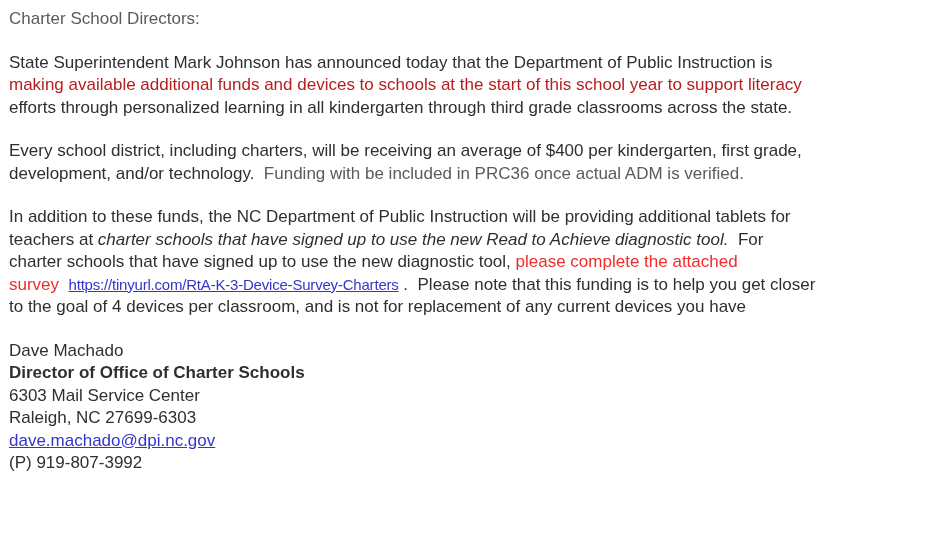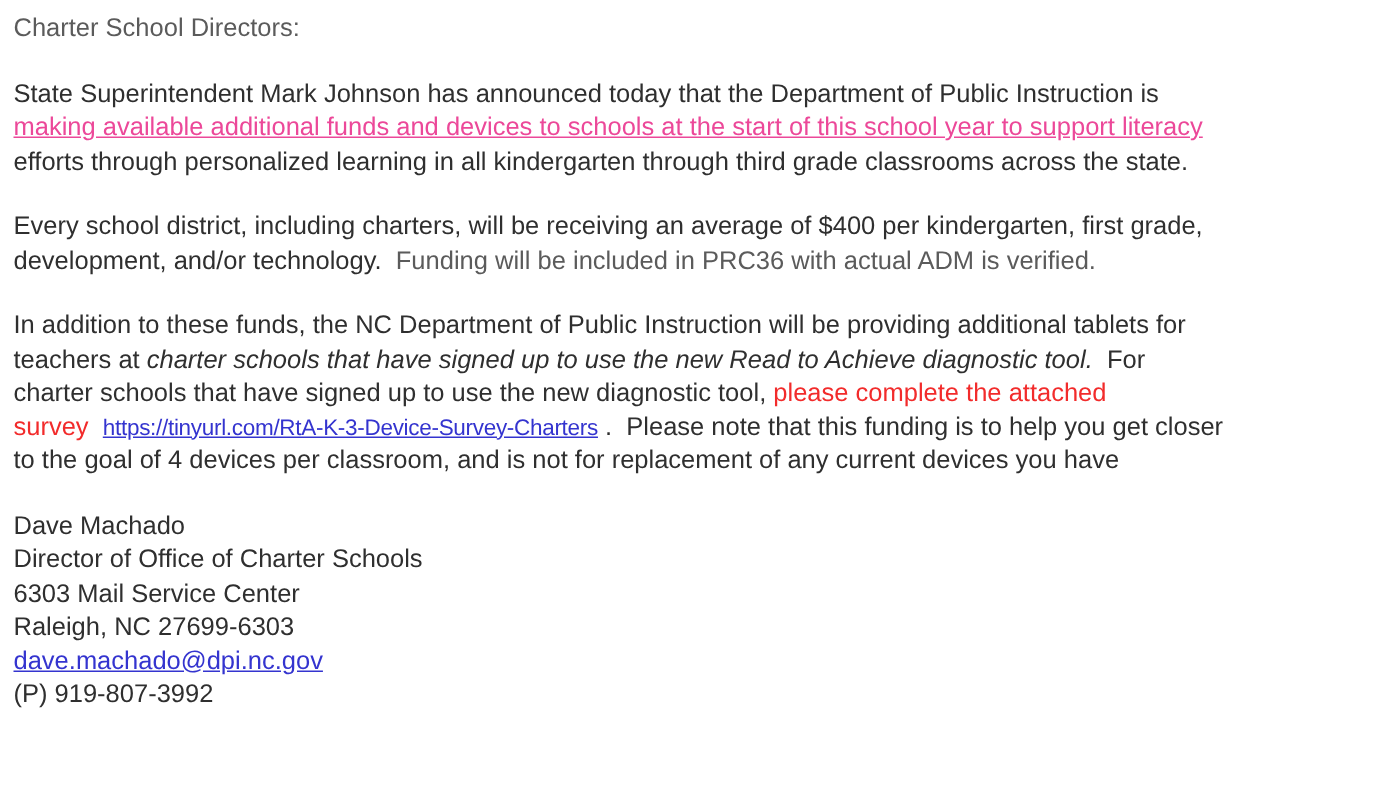--- a/index.html
+++ b/index.html
@@ -34,35 +34,35 @@
 </style>
 </head>
 <body style="background: rgb(255, 255, 255);">
 
 <div class="email-body">
     <div class="block">
       <div class="line"><span class="t-muted" style="color: rgb(91, 91, 91);">Charter School Directors:</span></div>
     </div>
     <div class="block">
       <div class="line"><span class="t-body" style="color: rgb(47, 47, 47);">State Superintendent Mark Johnson has announced today that the Department of Public Instruction is</span></div>
-      <div class="line"><span class="t-body" style="color: #ec4899; text-decoration: underline;">making available additional funds and devices to schools at the start of this school year to support literacy</span></div>
+      <div class="line"><span class="t-body" style="color: #b91c1c;">making available additional funds and devices to schools at the start of this school year to support literacy</span></div>
       <div class="line"><span class="t-body" style="color: rgb(47, 47, 47); text-align: center;">efforts through personalized learning in all kindergarten through third grade classrooms across the state.</span></div>
     </div>
     <div class="block">
       <div class="line"><span class="t-body" style="color: rgb(47, 47, 47);">Every school district, including charters, will be receiving an average of $400 per kindergarten, first grade,</span></div>
-      <div class="line"><span class="t-body" style="color: rgb(47, 47, 47); margin-top: 34px;">development, and/or technology.  </span><span class="t-muted" style="color: rgb(91, 91, 91);">Funding will be included in PRC36 with actual ADM is verified.</span></div>
+      <div class="line"><span class="t-body" style="color: rgb(47, 47, 47); margin-top: 34px;">development, and/or technology.  </span><span class="t-muted" style="color: rgb(91, 91, 91);">Funding with be included in PRC36 once actual ADM is verified.</span></div>
     </div>
     <div class="block">
       <div class="line"><span class="t-body" style="color: rgb(47, 47, 47);">In addition to these funds, the NC Department of Public Instruction will be providing additional tablets for</span></div>
       <div class="line"><span class="t-body" style="color: rgb(47, 47, 47);">teachers at </span><span class="t-italic" style="color: rgb(47, 47, 47);">charter schools that have signed up to use the new Read to Achieve diagnostic tool.</span><span class="t-body" style="color: rgb(47, 47, 47);">  For</span></div>
       <div class="line"><span class="t-body" style="color: rgb(47, 47, 47);">charter schools that have signed up to use the new diagnostic tool, </span><span class="t-red" style="color: rgb(242, 43, 43);">please complete the attached</span></div>
       <div class="line"><span class="t-red" style="color: rgb(242, 43, 43);">survey</span><span class="t-body" style="color: rgb(47, 47, 47);">  </span><a class="t-url" style="color: rgb(52, 52, 207);">https://tinyurl.com/RtA-K-3-Device-Survey-Charters</a><span class="t-body" style="color: rgb(47, 47, 47);"> .  Please note that this funding is to help you get closer</span></div>
       <div class="line"><span class="t-body" style="color: rgb(47, 47, 47);">to the goal of 4 devices per classroom, and is not for replacement of any current devices you have</span></div>
     </div>
     <div class="block">
       <div class="line"><span class="t-body" style="color: rgb(47, 47, 47);">Dave Machado</span></div>
-      <div class="line"><span class="t-body" style="color: rgb(47, 47, 47);">Director of Office of Charter Schools</span></div>
+      <div class="line"><span class="t-body" style="color: rgb(47, 47, 47); font-weight: bold;">Director of Office of Charter Schools</span></div>
       <div class="line"><span class="t-body" style="color: rgb(47, 47, 47);">6303 Mail Service Center</span></div>
       <div class="line"><span class="t-body" style="color: rgb(47, 47, 47);">Raleigh, NC 27699-6303</span></div>
       <div class="line"><a class="t-link" style="color: rgb(52, 52, 207);">dave.machado@dpi.nc.gov</a></div>
       <div class="line"><span class="t-body" style="color: rgb(47, 47, 47);">(P) 919-807-3992</span></div>
     </div>
   </div>
 
 </body></html>

